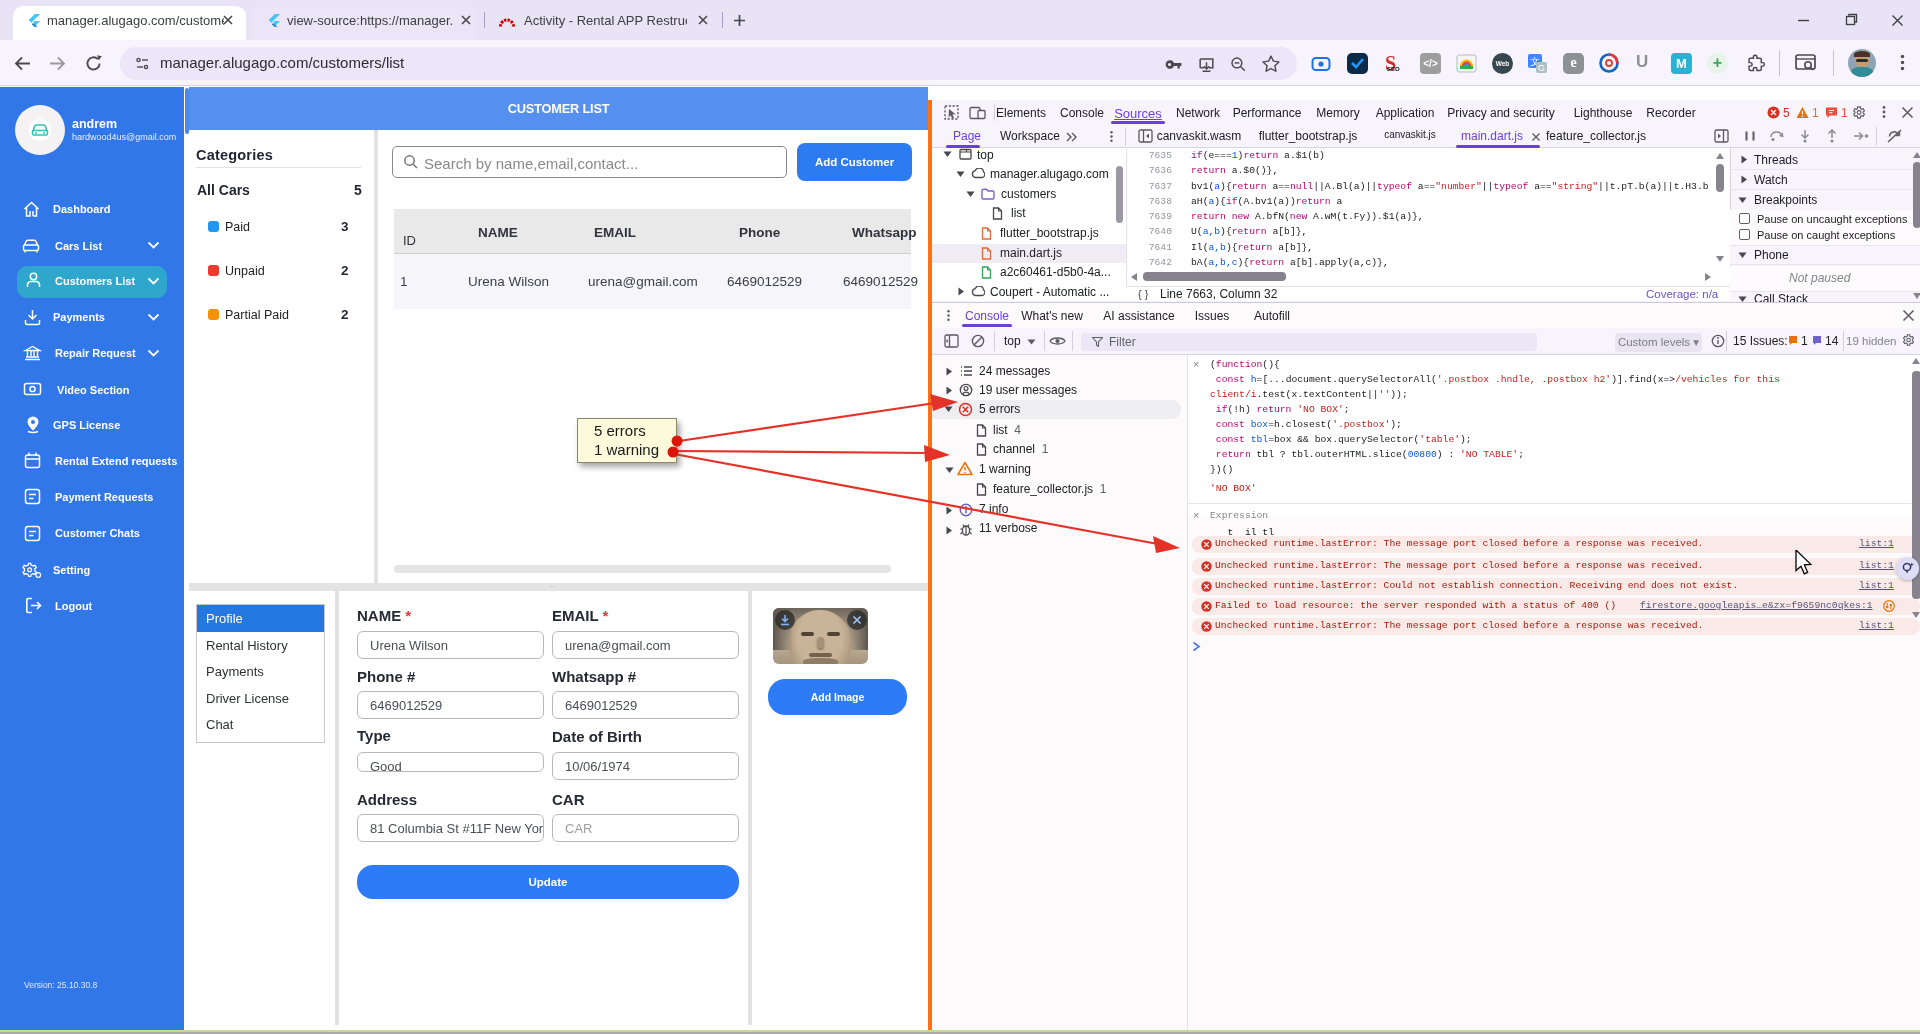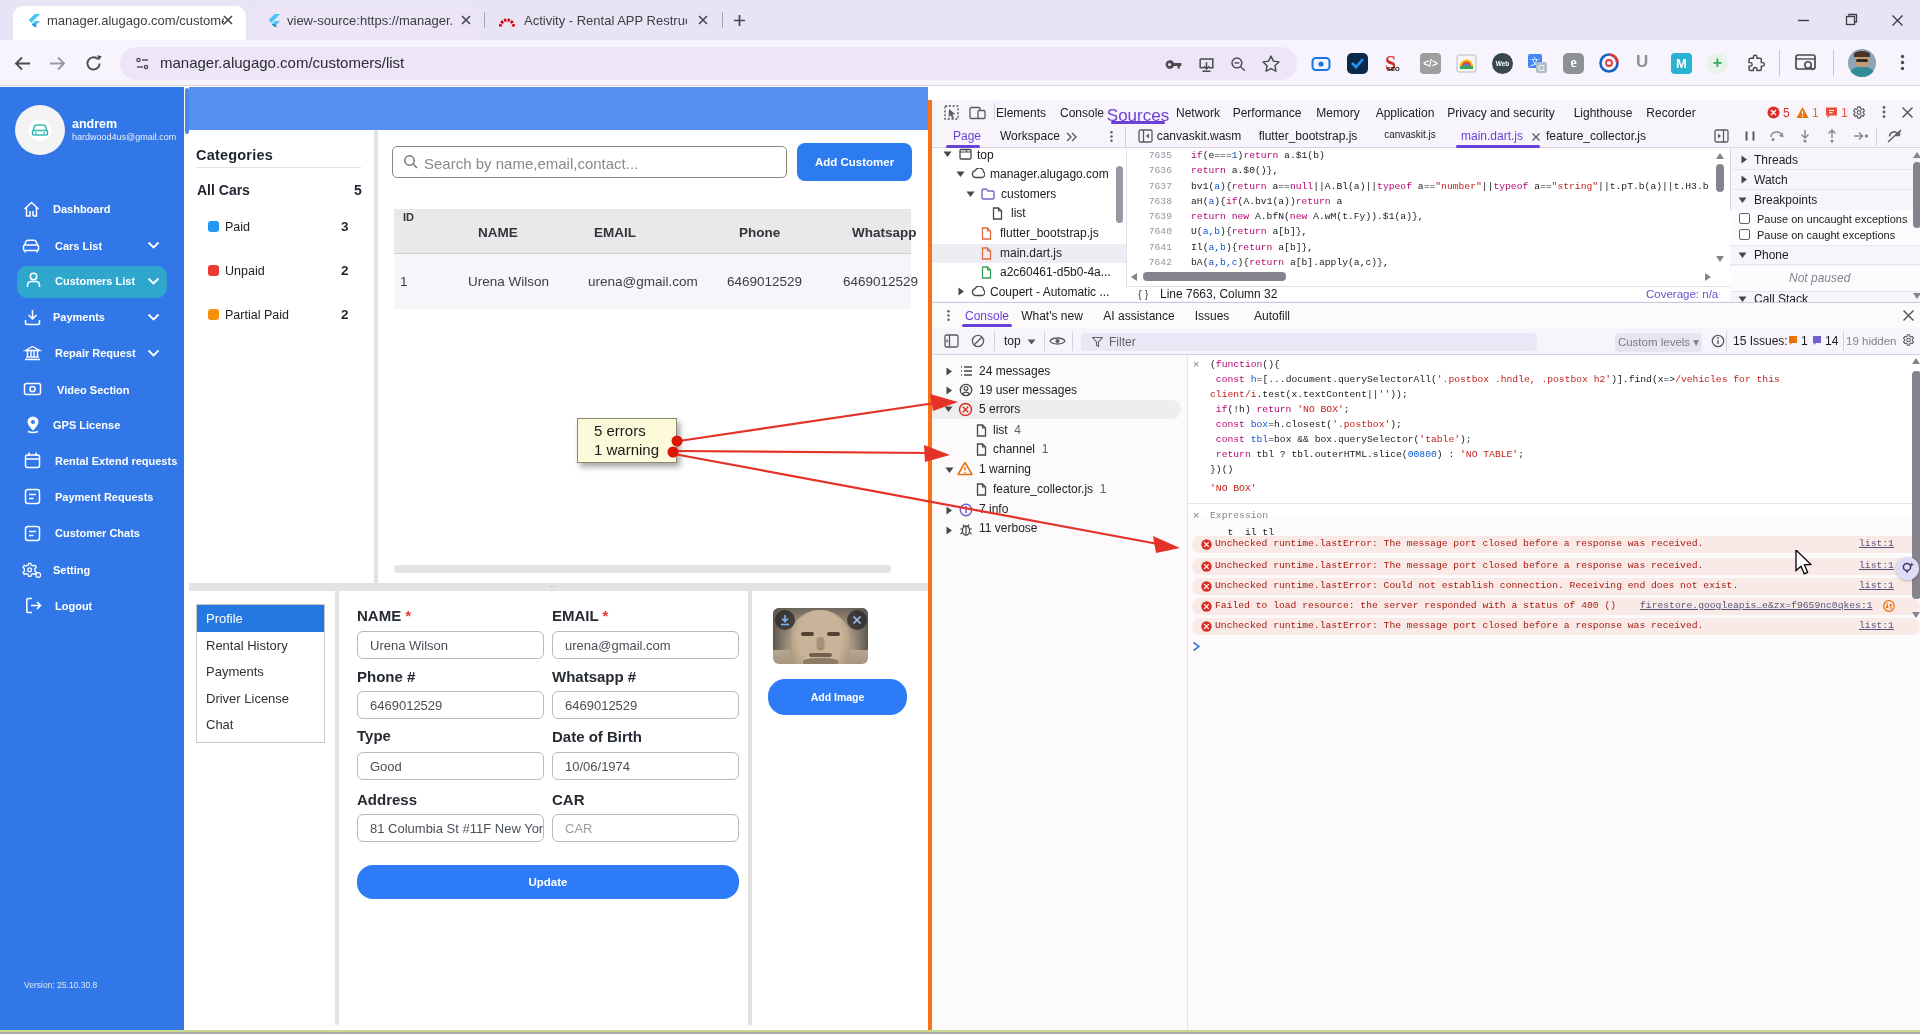--- a/index.html
+++ b/index.html
@@ -252,20 +252,21 @@
       </svg>
   <div class="abs" style="left:53px;top:476.5px;font-size:11px;font-weight:bold;color:#fff;">Setting</div>
   <svg class="abs" style="left:24px;top:509px;" width="19" height="19" viewBox="0 0 19 19">
         <path d="M8 2.5 H4 A1.2 1.2 0 0 0 2.8 3.7 V15.3 A1.2 1.2 0 0 0 4 16.5 H8" fill="none" stroke="#fff" stroke-width="1.6"></path>
         <path d="M7 9.5 H16 M13 6 L16.5 9.5 L13 13" fill="none" stroke="#fff" stroke-width="1.6"></path>
       </svg>
   <div class="abs" style="left:55px;top:512.5px;font-size:11px;font-weight:bold;color:#fff;">Logout</div>
   <div class="abs" style="left:24px;top:893px;font-size:8.5px;color:#dfe8fa;">Version: 25.10.30.8</div>
 
   <div class="abs" style="left:189px;top:0;width:739px;height:43px;background:#5590f0;"></div>
+  <div class="abs" style="left:189px;top:13.5px;width:739px;text-align:center;font-size:12.8px;font-weight:bold;color:#fff;letter-spacing:-0.2px;">CUSTOMER LIST</div>
 
   <div class="abs" style="left:196px;top:60px;font-size:14.5px;font-weight:bold;color:#1f2430;letter-spacing:0.2px;">Categories</div>
   <div class="abs" style="left:196px;top:80px;width:165px;height:1px;background:#e0e0e0;"></div>
   <div class="abs" style="left:197px;top:95px;font-size:14px;font-weight:bold;color:#1f2430;">All Cars</div>
   <div class="abs" style="left:354px;top:95px;font-size:14px;font-weight:bold;color:#1f2430;">5</div>
   <div class="abs" style="left:208px;top:134px;width:11px;height:11px;border-radius:3px;background:#2196f3;"></div>
   <div class="abs" style="left:225px;top:133px;font-size:12.5px;color:#222;">Paid</div>
   <div class="abs" style="left:341px;top:132px;font-size:13.5px;font-weight:bold;color:#1f2430;">3</div>
   <div class="abs" style="left:208px;top:178px;width:11px;height:11px;border-radius:3px;background:#ea3b30;"></div>
   <div class="abs" style="left:225px;top:177px;font-size:12.5px;color:#222;">Unpaid</div>
@@ -278,21 +279,21 @@
   <div class="abs" style="left:392px;top:59px;width:395px;height:32px;border:1px solid #888;border-radius:5px;background:#fff;"></div>
   <svg class="abs" style="left:403px;top:67px;" width="16" height="16" viewBox="0 0 16 16">
         <circle cx="6.5" cy="6.5" r="4.7" fill="none" stroke="#757575" stroke-width="1.5"></circle>
         <path d="M10 10 L14 14" stroke="#757575" stroke-width="1.5"></path>
       </svg>
   <div class="abs" style="left:424px;top:68px;font-size:15px;color:#8a8a8a;">Search by name,email,contact...</div>
   <div class="abs" style="left:797px;top:56px;width:115px;height:38px;background:#2d7bf0;border-radius:8px;color:#fff;font-size:11.5px;font-weight:bold;text-align:center;line-height:38px;">Add Customer</div>
 
   <div class="abs" style="left:394px;top:122px;width:517px;height:44px;background:#e9e9e9;"></div>
   <div class="abs" style="left:394px;top:166px;width:517px;height:56px;background:#f6f5fa;border-top:1px solid #cfcfcf;"></div>
-  <div class="abs" style="left:403px;top:124px;font-size:11px;font-weight:bold;color:#30343c;">ID</div>
+  <div class="abs" style="left:403px;top:146px;font-size:13px;font-weight:normal;color:#30343c;">ID</div>
   <div class="abs" style="left:478px;top:138px;font-size:13.5px;font-weight:bold;color:#30343c;">NAME</div>
   <div class="abs" style="left:594px;top:138px;font-size:13.5px;font-weight:bold;color:#30343c;">EMAIL</div>
   <div class="abs" style="left:739px;top:138px;font-size:13.5px;font-weight:bold;color:#30343c;">Phone</div>
   <div class="abs" style="left:852px;top:138px;font-size:13.5px;font-weight:bold;color:#30343c;">Whatsapp</div>
   <div class="abs" style="left:400px;top:187px;font-size:13.5px;color:#3a3f47;">1</div>
   <div class="abs" style="left:468px;top:187px;font-size:13.5px;color:#3a3f47;">Urena Wilson</div>
   <div class="abs" style="left:588px;top:187px;font-size:13.5px;color:#3a3f47;">urena@gmail.com</div>
   <div class="abs" style="left:727px;top:187px;font-size:13.5px;color:#3a3f47;">6469012529</div>
   <div class="abs" style="left:843px;top:187px;font-size:13.5px;color:#3a3f47;">6469012529</div>
 
@@ -314,21 +315,21 @@
   <div class="abs" style="left:357px;top:520px;font-size:15px;font-weight:bold;color:#252a33;">NAME <span style="color:#e53935;">*</span></div>
   <div class="abs" style="left:552px;top:520px;font-size:15px;font-weight:bold;color:#252a33;">EMAIL <span style="color:#e53935;">*</span></div>
   <div class="abs" style="left:357px;top:544px;width:187px;height:28px;border:1px solid #b9b9b9;border-radius:6px;background:#fff;font-size:13px;color:#4a4f57;line-height:27px;padding-left:12px;">Urena Wilson</div>
   <div class="abs" style="left:552px;top:544px;width:187px;height:28px;border:1px solid #b9b9b9;border-radius:6px;background:#fff;font-size:13px;color:#4a4f57;line-height:27px;padding-left:12px;">urena@gmail.com</div>
   <div class="abs" style="left:357px;top:581px;font-size:15px;font-weight:bold;color:#252a33;">Phone #</div>
   <div class="abs" style="left:552px;top:581px;font-size:15px;font-weight:bold;color:#252a33;">Whatsapp #</div>
   <div class="abs" style="left:357px;top:604px;width:187px;height:28px;border:1px solid #b9b9b9;border-radius:6px;background:#fff;font-size:13px;color:#4a4f57;line-height:27px;padding-left:12px;">6469012529</div>
   <div class="abs" style="left:552px;top:604px;width:187px;height:28px;border:1px solid #b9b9b9;border-radius:6px;background:#fff;font-size:13px;color:#4a4f57;line-height:27px;padding-left:12px;">6469012529</div>
   <div class="abs" style="left:357px;top:640px;font-size:15px;font-weight:bold;color:#252a33;">Type</div>
   <div class="abs" style="left:552px;top:641px;font-size:15px;font-weight:bold;color:#252a33;">Date of Birth</div>
-  <div class="abs" style="left:357px;top:665px;width:187px;height:28px;border:1px solid #b9b9b9;border-radius:6px;background:#fff;font-size:13px;color:#4a4f57;line-height:27px;padding-left:12px;">Good</div>
+  <div class="abs" style="left:357px;top:665px;width:187px;height:20px;border:1px solid #b9b9b9;border-radius:6px;background:#fff;font-size:13px;color:#4a4f57;line-height:27px;padding-left:12px;">Good</div>
   <div class="abs" style="left:552px;top:665px;width:187px;height:28px;border:1px solid #b9b9b9;border-radius:6px;background:#fff;font-size:13px;color:#4a4f57;line-height:27px;padding-left:12px;">10/06/1974</div>
   <div class="abs" style="left:357px;top:704px;font-size:15px;font-weight:bold;color:#252a33;">Address</div>
   <div class="abs" style="left:552px;top:704px;font-size:15px;font-weight:bold;color:#252a33;">CAR</div>
   <div class="abs" style="left:357px;top:727px;width:187px;height:28px;border:1px solid #b9b9b9;border-radius:6px;background:#fff;font-size:13px;color:#4a4f57;line-height:27px;padding-left:12px;white-space:nowrap;overflow:hidden;">81 Columbia St #11F New York N</div>
   <div class="abs" style="left:552px;top:727px;width:187px;height:28px;border:1px solid #b9b9b9;border-radius:6px;background:#fff;font-size:13px;color:#9e9e9e;line-height:27px;padding-left:12px;">CAR</div>
   <div class="abs" style="left:357px;top:778px;width:382px;height:34px;background:#2d7bf6;border-radius:16px;color:#fff;font-size:11.5px;font-weight:bold;text-align:center;line-height:34px;">Update</div>
 
   <div class="abs" style="left:773px;top:521px;width:95px;height:56px;border-radius:6px;background:linear-gradient(180deg,#6e655c 0%,#8a7e6f 18%,#ab9c88 45%,#b8a890 75%,#a5947e 100%);overflow:hidden;">
     <div class="abs" style="left:16px;top:2px;width:62px;height:66px;border-radius:48% 48% 42% 42%;background:radial-gradient(ellipse at 50% 42%,#c9b499 0 50%,#ab957c 78%,#8f7b64 100%);"></div>
     <div class="abs" style="left:0px;top:0px;width:20px;height:42px;background:linear-gradient(90deg,#5d564e,rgba(93,86,78,0));"></div>
@@ -357,21 +358,21 @@
         <rect x="1" y="1" width="13" height="13" fill="none" stroke="#5a5a60" stroke-width="1.3" stroke-dasharray="2.2 1.6"></rect>
         <polygon points="5,4 11.5,9.2 8.4,9.6 10,13 8.3,13.8 6.7,10.3 4.6,12.5" fill="#5a5a60"></polygon>
       </svg>
 <svg class="abs" style="left:37px;top:5px;" width="17" height="15" viewBox="0 0 17 15">
         <rect x="1" y="2.5" width="10" height="11" rx="1.2" fill="none" stroke="#5a5a60" stroke-width="1.3"></rect>
         <rect x="9" y="5.5" width="7" height="8" rx="1" fill="#f7f4fb" stroke="#5a5a60" stroke-width="1.3"></rect>
       </svg>
 <div class="abs" style="left:62px;top:3px;width:1px;height:18px;background:#d5cfe0;"></div>
 <div class="abs" style="left:89px;top:6px;transform:translateX(-50%);font-size:12px;">Elements</div>
 <div class="abs" style="left:150px;top:6px;transform:translateX(-50%);font-size:12px;">Console</div>
-<div class="abs" style="left:206px;top:6px;transform:translateX(-50%);font-size:17px;color:#6b40d8;">Sources</div>
+<div class="abs" style="left:206px;top:6px;transform:translateX(-50%);font-size:13px;color:#6b40d8;text-decoration:underline;">Sources</div>
 <div class="abs" style="left:179px;top:21px;width:54px;height:2.5px;background:#6b40d8;border-radius:2px;"></div>
 <div class="abs" style="left:266px;top:6px;transform:translateX(-50%);font-size:12px;">Network</div>
 <div class="abs" style="left:335px;top:6px;transform:translateX(-50%);font-size:12px;">Performance</div>
 <div class="abs" style="left:406px;top:6px;transform:translateX(-50%);font-size:12px;">Memory</div>
 <div class="abs" style="left:473px;top:6px;transform:translateX(-50%);font-size:12px;">Application</div>
 <div class="abs" style="left:569px;top:6px;transform:translateX(-50%);font-size:12px;">Privacy and security</div>
 <div class="abs" style="left:671px;top:6px;transform:translateX(-50%);font-size:12px;">Lighthouse</div>
 <div class="abs" style="left:739px;top:6px;transform:translateX(-50%);font-size:12px;">Recorder</div>
 <svg class="abs" style="left:835px;top:6px;" width="13" height="13" viewBox="0 0 13 13">
         <circle cx="6.5" cy="6.5" r="6" fill="#d93025"></circle>

